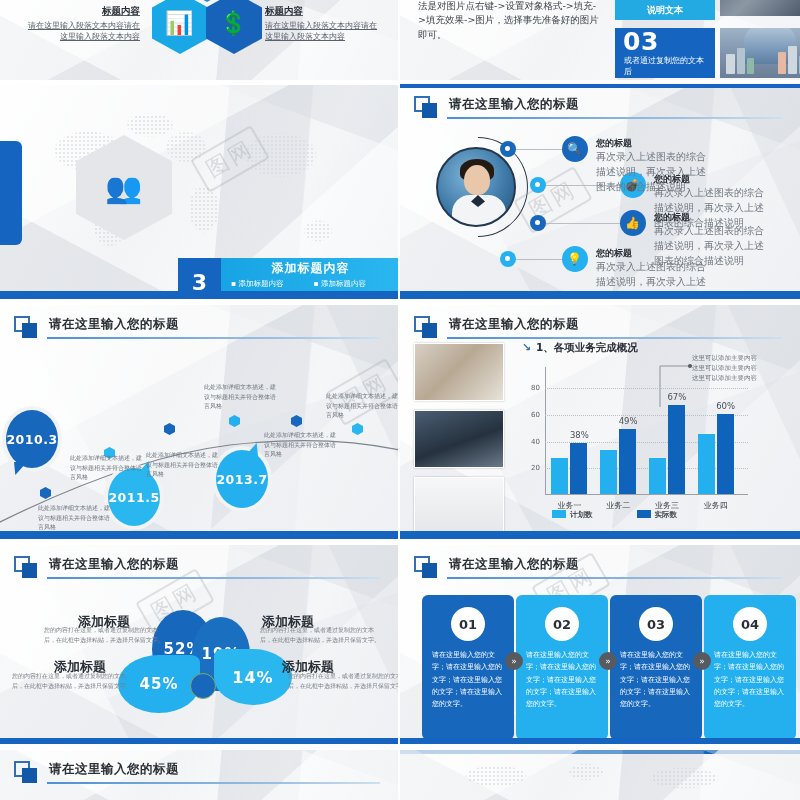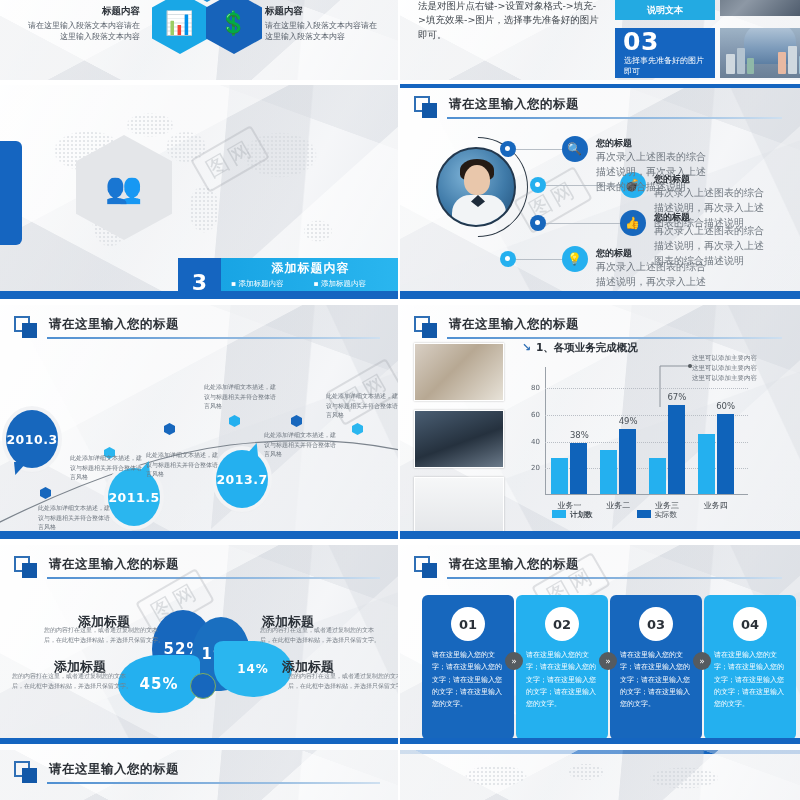--- a/index.html
+++ b/index.html
@@ -57,21 +57,21 @@
   
   #s1 { left:0; top:0; width:398px; height:80px; }
   .hexrow { position:absolute; left:0; top:-42px; width:398px; height:120px; }
   .hex { position:absolute; width:56px; height:62px;
          clip-path: polygon(50% 0%,100% 25%,100% 75%,50% 100%,0% 75%,0% 25%);
          display:flex; align-items:center; justify-content:center; }
   .hex.c1 { left:152px; top:34px; background:#19a7e6; }
   .hex.c2 { left:206px; top:34px; background:#1763ba; }
   .hex.c3 { left:179px; top:-18px; background:#1f8ed4; }
   .hexicon { color:#fff; font-size:23px; line-height:1; font-weight:bold; }
-  .s1txt { position:absolute; font-size:8px; color:#59616b; line-height:1.45; width:118px; }
+  .s1txt { position:absolute; font-size:8px; color:#59616b; line-height:1.45; width:118px;text-decoration:underline; }
   .s1title { font-size:9.5px; font-weight:bold; color:#2b3138; margin-bottom:2px; }
   .s1L { left:22px; top:4px; text-align:right; }
   .s1R { left:265px; top:4px; text-align:left; }
 
   
   #s2 { left:400px; top:0; width:400px; height:80px; }
   .s2para { position:absolute; left:18px; top:-16px; width:185px; font-size:9.5px;
             color:#3e444b; line-height:1.55; }
   .s2card { position:absolute; left:215px; top:28px; width:100px; height:50px; background:#1565C0; color:#fff; }
   .s2card .num { position:absolute; left:8px; top:1px; font-size:25px; font-weight:bold; line-height:1; letter-spacing:.5px;}
@@ -249,21 +249,21 @@
     </div>
   </div>
 
   <div class="slide" id="s2">
     <div class="poly"></div>
     <div class="s2para">右面的图片可自行更换，动画效果不变，方法是对图片点右键-&gt;设置对象格式-&gt;填充-&gt;填充效果-&gt;图片，选择事先准备好的图片即可。</div>
     <div class="s2imgTop"></div>
     <div class="s2strip">说明文本</div>
     <div class="s2card">
       <div class="num">03</div>
-      <div class="cap">选择事先准备好的图片即可</div>
+      <div class="cap">或者通过复制您的文本后</div>
     </div>
     <div class="s2imgBot">
       <div class="sh-person"></div>
       <div class="city" style="left:6px;width:9px;height:20px;background:#cfd8df;"></div>
       <div class="city" style="left:17px;width:8px;height:26px;background:#b3c3d0;"></div>
       <div class="city" style="left:27px;width:7px;height:16px;background:#8fb8a8;"></div>
       <div class="city" style="left:58px;width:8px;height:22px;background:#e8b9a2;"></div>
       <div class="city" style="left:68px;width:9px;height:28px;background:#cfd8df;"></div>
       <div class="city" style="left:79px;width:7px;height:18px;background:#9fc0d4;"></div>
 
@@ -429,39 +429,39 @@
         <div class="barlab" style="left: 131.875px; top: 16.6667px;">67%</div>
         <div class="catlab" style="left: 121.875px;">业务三</div>
         <div class="bar plan" style="left: 152.625px; height: 60px; background: rgb(36, 176, 239);"></div>
         <div class="bar act" style="left: 171.625px; height: 80px; background: rgb(15, 99, 186);"></div>
         <div class="barlab" style="left: 180.625px; top: 26px;">60%</div>
         <div class="catlab" style="left: 170.625px;">业务四</div>
       </div>
 
     <div class="legend">
       <span><i style="background:#24b0ef"></i><b style="font-weight:bold">计划数</b></span>
-      <span><i style="background:#0f63ba"></i><b style="font-weight:normal">实际数</b></span>
+      <span><i style="background:#0f63ba"></i><b style="font-weight:bold">实际数</b></span>
     </div>
   </div>
 
   <div class="slide" id="s7">
     <div class="poly"></div>
     <div class="poly2"></div>
     <div class="hdr">
       <div class="sq-o"></div>
       <div class="sq-f"></div>
       <div class="htxt">请在这里输入您的标题</div>
       <div class="hrule"></div>
     </div>
     <div class="wm" style="left:140px; top:38px;">图网</div>
 
     <div class="petal" style="left:152px;top:65px;width:62px;height:78px;background:#1767bd;border-radius:50% 50% 12% 50%;">52%</div>
     <div class="petal" style="left:192px;top:72px;width:58px;height:74px;background:#1a6fc0;border-radius:50% 50% 50% 12%;">19%</div>
     <div class="petal" style="left:118px;top:110px;width:82px;height:58px;background:#24b0ef;border-radius:50% 12% 50% 50%;">45%</div>
-    <div class="petal" style="left:214px;top:96px;width:78px;height:56px;background:#2ab6ef;border-radius:12% 50% 50% 50%;font-size:12px;">14%</div>
+    <div class="petal" style="left:214px;top:104px;width:78px;height:56px;background:#2ab6ef;border-radius:12% 50% 50% 50%;font-size:16px;">14%</div>
     <div class="petalHub"></div>
 
     <div class="pTitle" style="left:78px; top:68px;">添加标题</div>
     <div class="pBody" style="left:44px; top:80px;">您的内容打在这里，或者通过复制您的文本后，在此框中选择粘贴，并选择只保留文字。</div>
     <div class="pTitle" style="left:262px;top:68px;">添加标题</div>
     <div class="pBody" style="left:260px;top:80px;">您的内容打在这里，或者通过复制您的文本后，在此框中选择粘贴，并选择只保留文字。</div>
     <div class="pTitle" style="left:54px; top:113px;">添加标题</div>
     <div class="pBody" style="left:12px; top:126px;">您的内容打在这里，或者通过复制您的文本后，在此框中选择粘贴，并选择只保留文字。</div>
     <div class="pTitle" style="left:282px;top:113px;">添加标题</div>
     <div class="pBody" style="left:288px;top:126px;">您的内容打在这里，或者通过复制您的文本后，在此框中选择粘贴，并选择只保留文字。</div>

